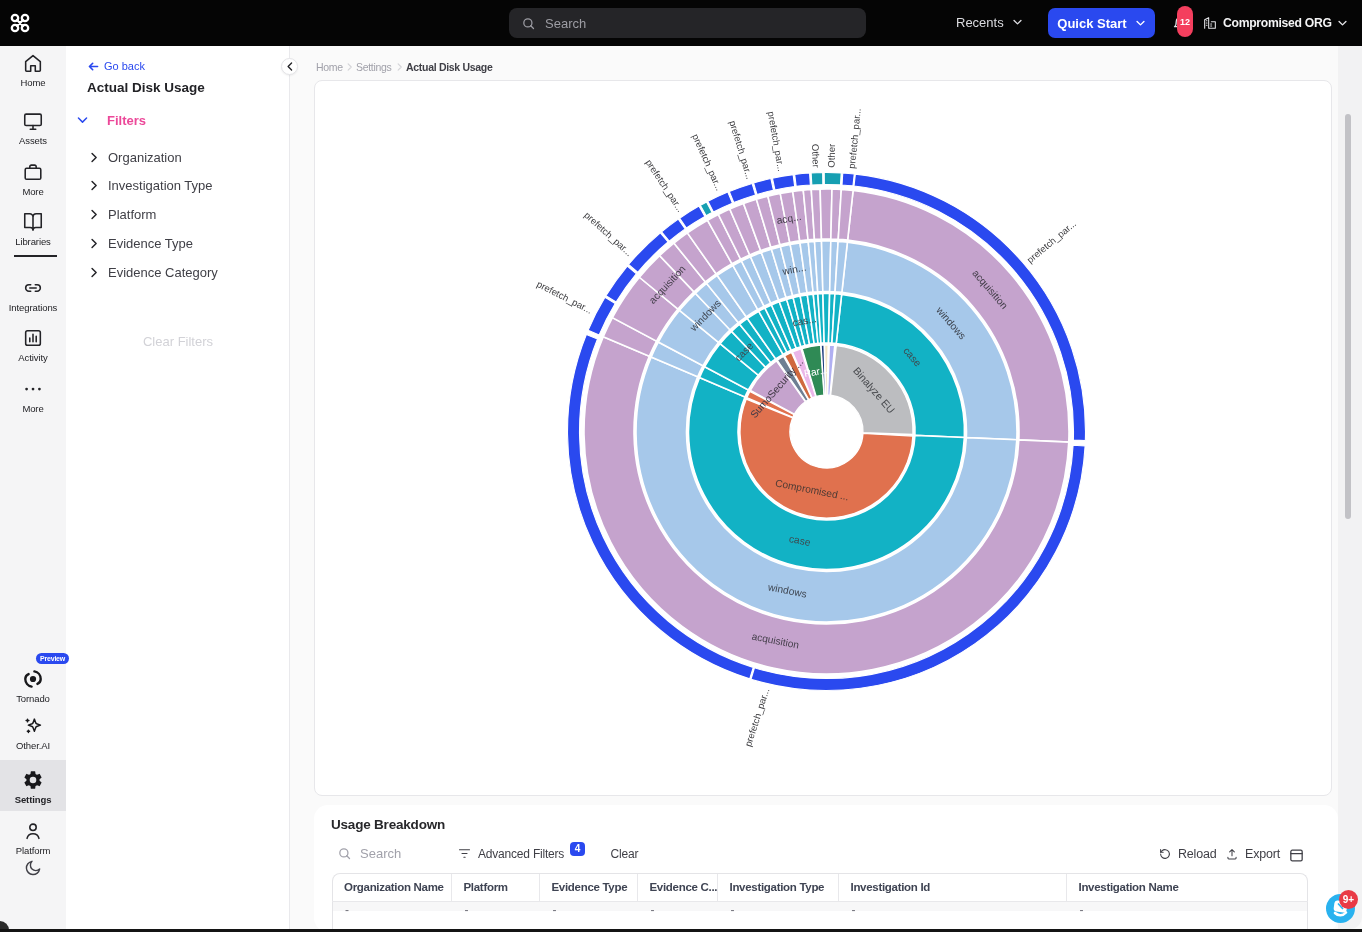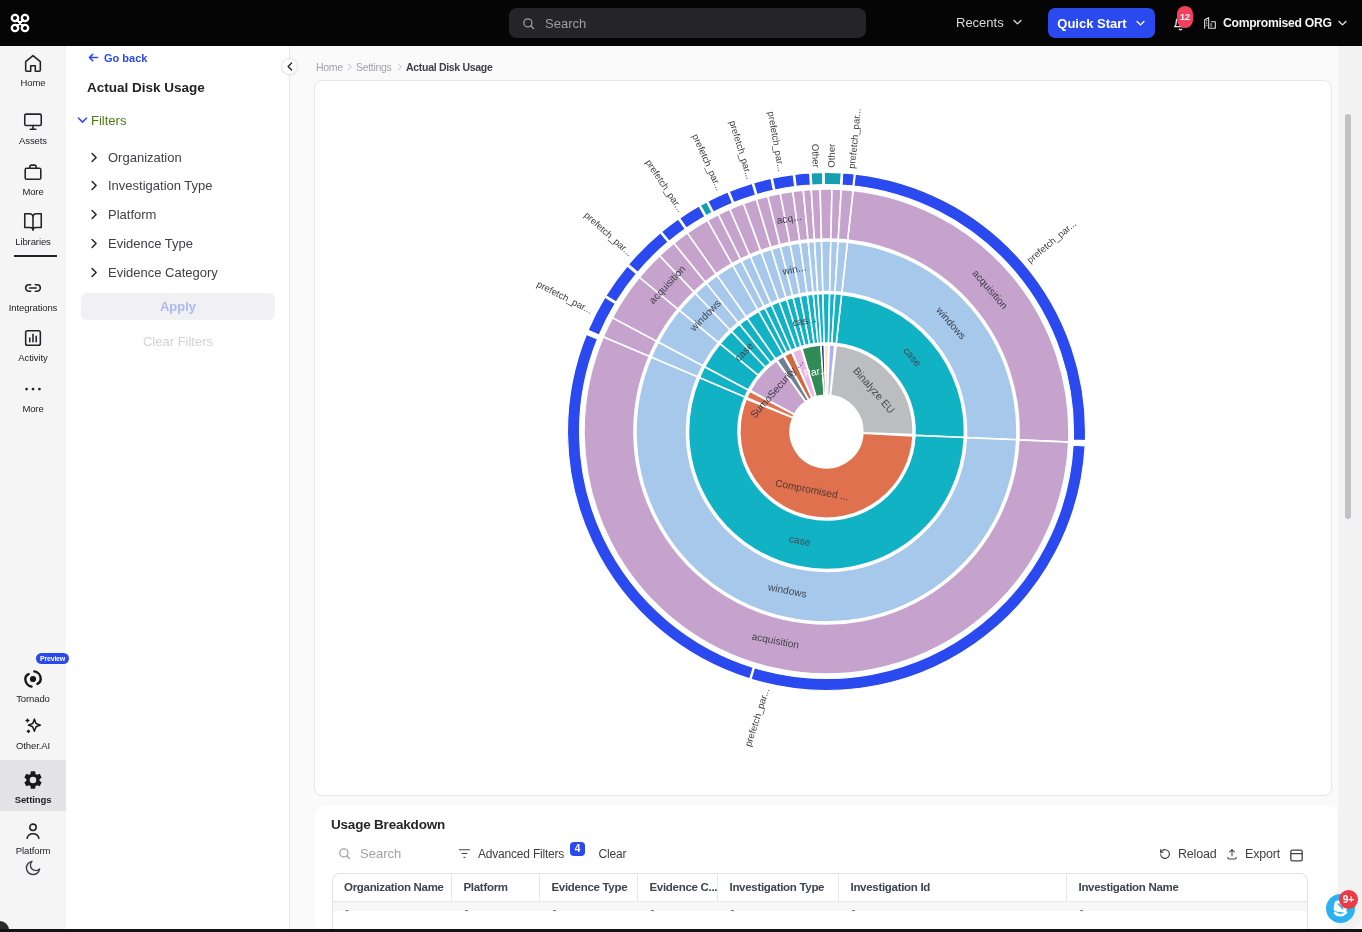--- a/index.html
+++ b/index.html
@@ -5,21 +5,21 @@
 html,body{width:1362px;height:932px;overflow:hidden;background:#fafafa;
   font-family:"Liberation Sans",sans-serif;-webkit-font-smoothing:antialiased}
 .topbar{position:absolute;left:0;top:0;width:1362px;height:46px;background:#050505;z-index:30}
 .logo{position:absolute;left:9px;top:12px}
 .tsearch{position:absolute;left:509px;top:8px;width:357px;height:30px;background:#252528;
   border-radius:8px;color:#9d9da4;font-size:13px;display:flex;align-items:center;padding-left:12px;gap:9px}
 .recents{position:absolute;left:956px;top:15px;color:#dcdce0;font-size:13px;display:flex;align-items:center;gap:8px}
 .qstart{position:absolute;left:1048px;top:8px;width:107px;height:30px;background:#2a49ef;border-radius:7px;
   color:#fff;font-size:13px;font-weight:700;display:flex;align-items:center;justify-content:center;gap:8px}
 .bell{position:absolute;left:1172px;top:15px}
-.nbadge{position:absolute;left:1177px;top:6px;min-width:14px;height:22px;border-radius:8px;background:#f43f5e;
+.nbadge{position:absolute;left:1177px;top:6px;min-width:14px;height:31px;border-radius:8px;background:#f43f5e;
   color:#fff;font-size:9px;font-weight:700;display:flex;align-items:center;justify-content:center;padding:4px 3px}
 .orgbox{position:absolute;left:1202px;top:15px;display:flex;align-items:center;gap:5px;color:#f4f4f5;
   font-size:12.2px;font-weight:600;white-space:nowrap;letter-spacing:-0.3px}
 .rail{position:absolute;left:0;top:46px;width:66px;height:886px;background:#f5f5f6;z-index:20}
 .ritem{position:absolute;left:0;width:66px;text-align:center}
 .ric{height:22px}
 .rlab{margin-top:3px;font-size:9.5px;color:#232327;letter-spacing:-0.1px}
 .pvw{position:absolute;left:36px;top:607px;background:#2a49ef;color:#fff;font-size:7px;font-weight:700;
   padding:2px 4px;border-radius:8px;z-index:5;letter-spacing:-0.2px}
 .panel{position:absolute;left:66px;top:46px;width:224px;height:886px;background:#fff;
@@ -140,27 +140,27 @@
       <div class="rlab">Platform</div>
     </div>
 <div class="ritem" style="top:812px">
       <div class="ric"><svg width="20" height="20" viewBox="0 0 24 24" fill="none" stroke="#3f3f46" stroke-width="1.7" stroke-linecap="round" stroke-linejoin="round">
           <path d="M20 13.2A8 8 0 1 1 10.8 4 6.3 6.3 0 0 0 20 13.2Z"></path>
         </svg></div>
     </div>
 <div style="position:absolute;left:0;top:901px;width:66px;font-size:9.5px;color:#52525b">v4.33.2</div>
   </div>
 <div class="panel">
-  <div style="position:absolute;left:21px;top:5px;display:flex;align-items:center;gap:4px;color:#2a49ef;font-size:11px;font-weight:700">
+  <div style="position:absolute;left:21px;top:14px;display:flex;gap:4px;color:#2a49ef;font-size:11px;font-weight:400">
     <svg width="13" height="13" viewBox="0 0 16 16" fill="none" stroke="#2a49ef" stroke-width="2" stroke-linecap="round" stroke-linejoin="round">
         <path d="M13 8H3M7 4 3 8l4 4"></path>
       </svg>
     Go back</div>
   <div style="position:absolute;left:21px;top:34px;font-size:13.5px;font-weight:700;color:#232327">Actual Disk Usage</div>
-  <div style="position:absolute;left:10px;top:67px;color:#4d7c0f;font-size:13px;font-weight:400;display:flex;align-items:center;gap:2px">
+  <div style="position:absolute;left:10px;top:67px;color:#ec4899;font-size:13px;font-weight:700;display:flex;align-items:center;gap:18px">
       <svg width="13" height="13" viewBox="0 0 16 16" fill="none" stroke="#2a49ef" stroke-width="1.8" stroke-linecap="round" stroke-linejoin="round">
         <path d="m3 5 5 5 5-5"></path>
       </svg>
       <span>Filters</span>
     </div>
   <div class="fitem" style="top:104px;left:22px">
       <svg width="13" height="13" viewBox="0 0 16 16" fill="none" stroke="#232327" stroke-width="1.8" stroke-linecap="round" stroke-linejoin="round">
         <path d="m5 3 5 5-5 5"></path>
       </svg>
       <span>Organization</span>
@@ -182,21 +182,20 @@
         <path d="m5 3 5 5-5 5"></path>
       </svg>
       <span>Evidence Type</span>
     </div>
 <div class="fitem" style="top:219px;left:22px">
       <svg width="13" height="13" viewBox="0 0 16 16" fill="none" stroke="#232327" stroke-width="1.8" stroke-linecap="round" stroke-linejoin="round">
         <path d="m5 3 5 5-5 5"></path>
       </svg>
       <span>Evidence Category</span>
     </div>
-  <div class="applybtn">Apply</div>
   <div class="clearf">Clear Filters</div>
 </div>
 <div class="topbar">
   <div class="logo"><svg width="22" height="22" viewBox="0 0 22 22" fill="none" stroke="#ffffff" stroke-width="2.3" stroke-linecap="round">
         <circle cx="6" cy="6" r="3.2"></circle>
         <circle cx="16" cy="6" r="3.2"></circle>
         <circle cx="6" cy="16" r="3.2"></circle>
         <circle cx="16" cy="16" r="3.2"></circle>
         <path d="M8 8l6 6M14 8l-6 6"></path>
       </svg></div>
@@ -375,21 +374,21 @@
       <path d="m20 20-4.4-4.4"></path>
     </svg>
     <span>Search</span>
   </div>
 <div class="advf">
     <svg width="15" height="15" viewBox="0 0 24 24" fill="none" stroke="#3f3f46" stroke-width="1.8" stroke-linecap="round" stroke-linejoin="round">
       <path d="M4 6h16M8 12h8M11 18h2"></path>
     </svg>
     <span>Advanced Filters</span>
     <span class="advbadge">4</span>
-    <span style="margin-left:8px">Clear</span>
+    <span style="margin-left:20px">Clear</span>
   </div>
 <div class="toolr" style="left:1158px">
     <svg width="14" height="14" viewBox="0 0 24 24" fill="none" stroke="#3f3f46" stroke-width="1.8" stroke-linecap="round" stroke-linejoin="round">
       <path d="M4.5 12a7.5 7.5 0 1 0 2.2-5.3L4.5 8.9"></path>
       <path d="M4.5 4.5v4.4h4.4"></path>
     </svg>
     <span>Reload</span>
   </div>
 <div class="toolr" style="left:1225px">
     <svg width="14" height="14" viewBox="0 0 24 24" fill="none" stroke="#3f3f46" stroke-width="1.8" stroke-linecap="round" stroke-linejoin="round">

